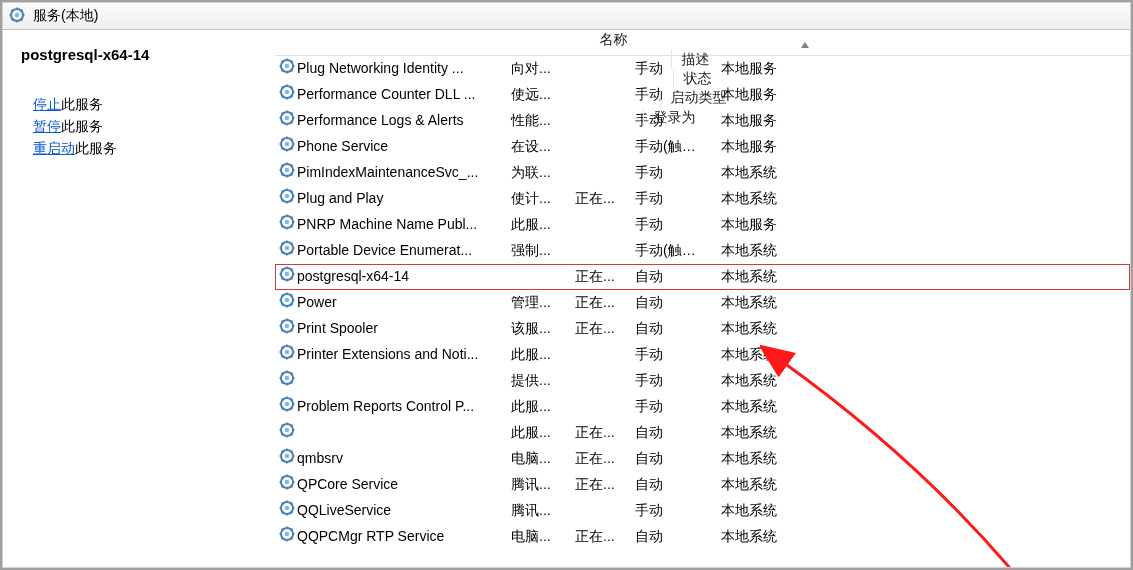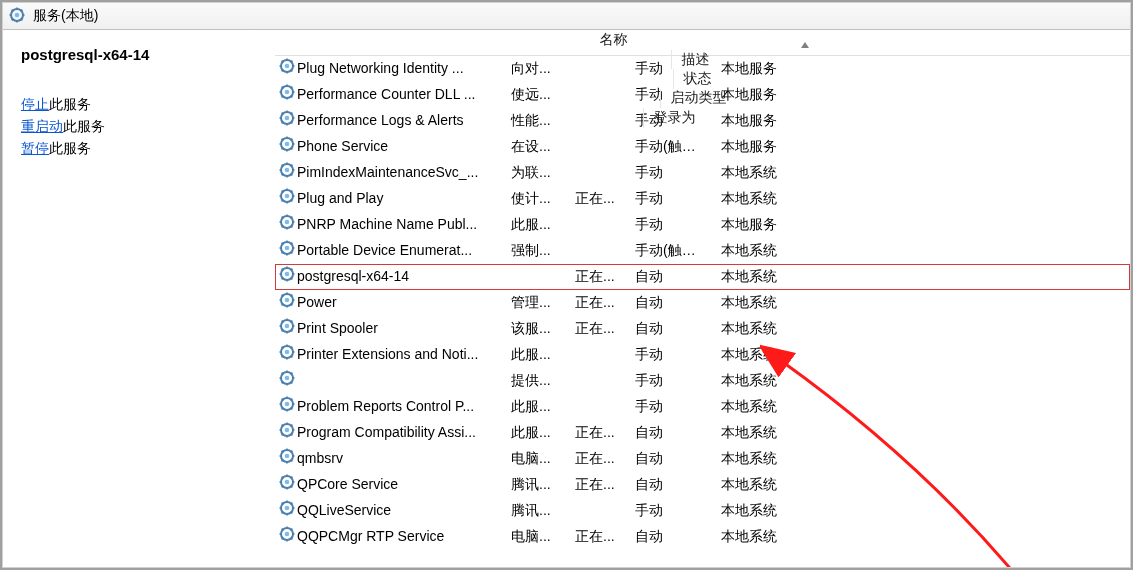--- a/index.html
+++ b/index.html
@@ -57,21 +57,21 @@
       font-weight: 700;
       font-size: 15px;
       color: #000;
       margin-bottom: 28px;
     }
     .side-action {
       color: #0b57d0;
       text-decoration: underline;
       cursor: pointer;
     }
-    .side-line { line-height: 22px; font-size: 14px; }
+    .side-line { line-height: 22px; font-size: 14px; margin-left: 12px; }
 
     
     .list-pane {
       flex: 1;
       overflow: hidden;
       position: relative;
     }
     .header-row {
       display: flex;
       align-items: center;
@@ -168,22 +168,22 @@
       <span>服务(本地)</span>
     </div>
 
     <div class="pane-body">
 
       <div class="side-pane">
         <div class="side-title">postgresql-x64-14</div>
 
         <div id="side-actions">
             <div class="side-line"><span class="side-action">停止</span><span>此服务</span></div>
+            <div class="side-line"><span class="side-action">暂停</span><span>此服务</span></div>
             <div class="side-line"><span class="side-action">重启动</span><span>此服务</span></div>
-            <div class="side-line"><span class="side-action">暂停</span><span>此服务</span></div>
           </div>
       </div>
 
       <div class="list-pane">
 
         <div class="header-row">
           <div class="hcell h-name">
             <span>名称</span>
             <span class="sort-arrow">
               <svg viewBox="0 0 10 10">
@@ -536,21 +536,20 @@
     <line x1="8" y1="0.5" x2="8" y2="3"></line>
                       <line x1="8" y1="13" x2="8" y2="15.5"></line>
     <line x1="0.5" y1="8" x2="3" y2="8"></line>
                       <line x1="13" y1="8" x2="15.5" y2="8"></line>
     <line x1="2.6" y1="2.6" x2="4.4" y2="4.4"></line>
                       <line x1="11.6" y1="11.6" x2="13.4" y2="13.4"></line>
     <line x1="13.4" y1="2.6" x2="11.6" y2="4.4"></line>
                       <line x1="4.4" y1="11.6" x2="2.6" y2="13.4"></line>
   </g>
 </svg></span>
-                <span>Program Compatibility Assi...</span>
               </div>
               <div class="c c-desc">此服...</div>
               <div class="c c-state">正在...</div>
               <div class="c c-start">自动</div>
               <div class="c c-logon">本地系统</div>
             </div>
             <div class="row">
               <div class="c c-name">
                 <span><svg viewBox="0 0 16 16" class="gear">
   <circle cx="8" cy="8" r="6" fill="none" stroke="#4a7fb0" stroke-width="2"></circle>

